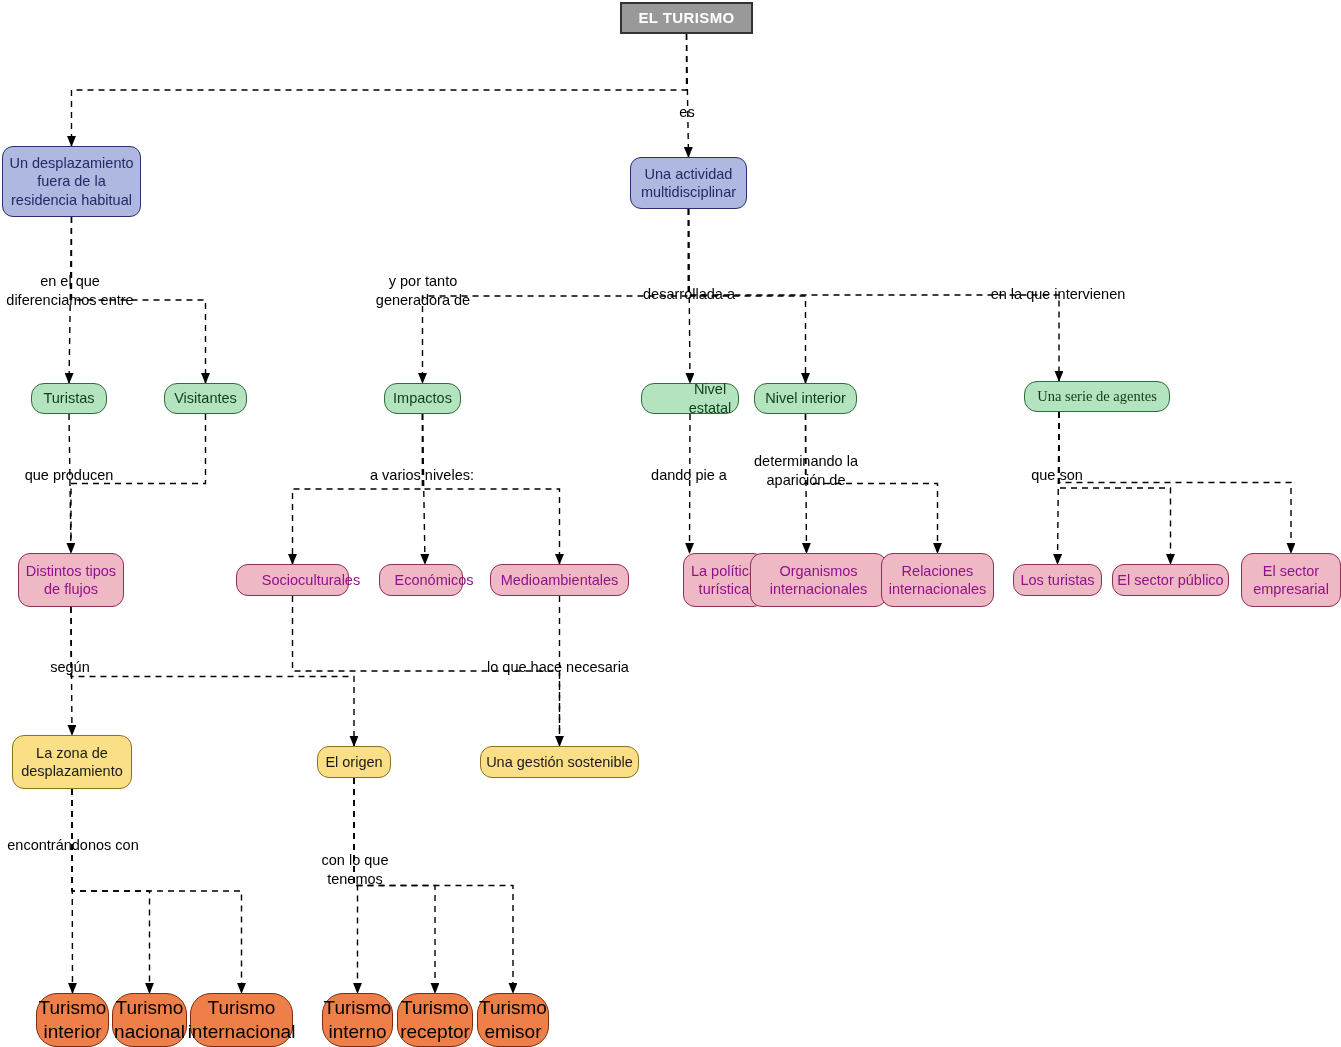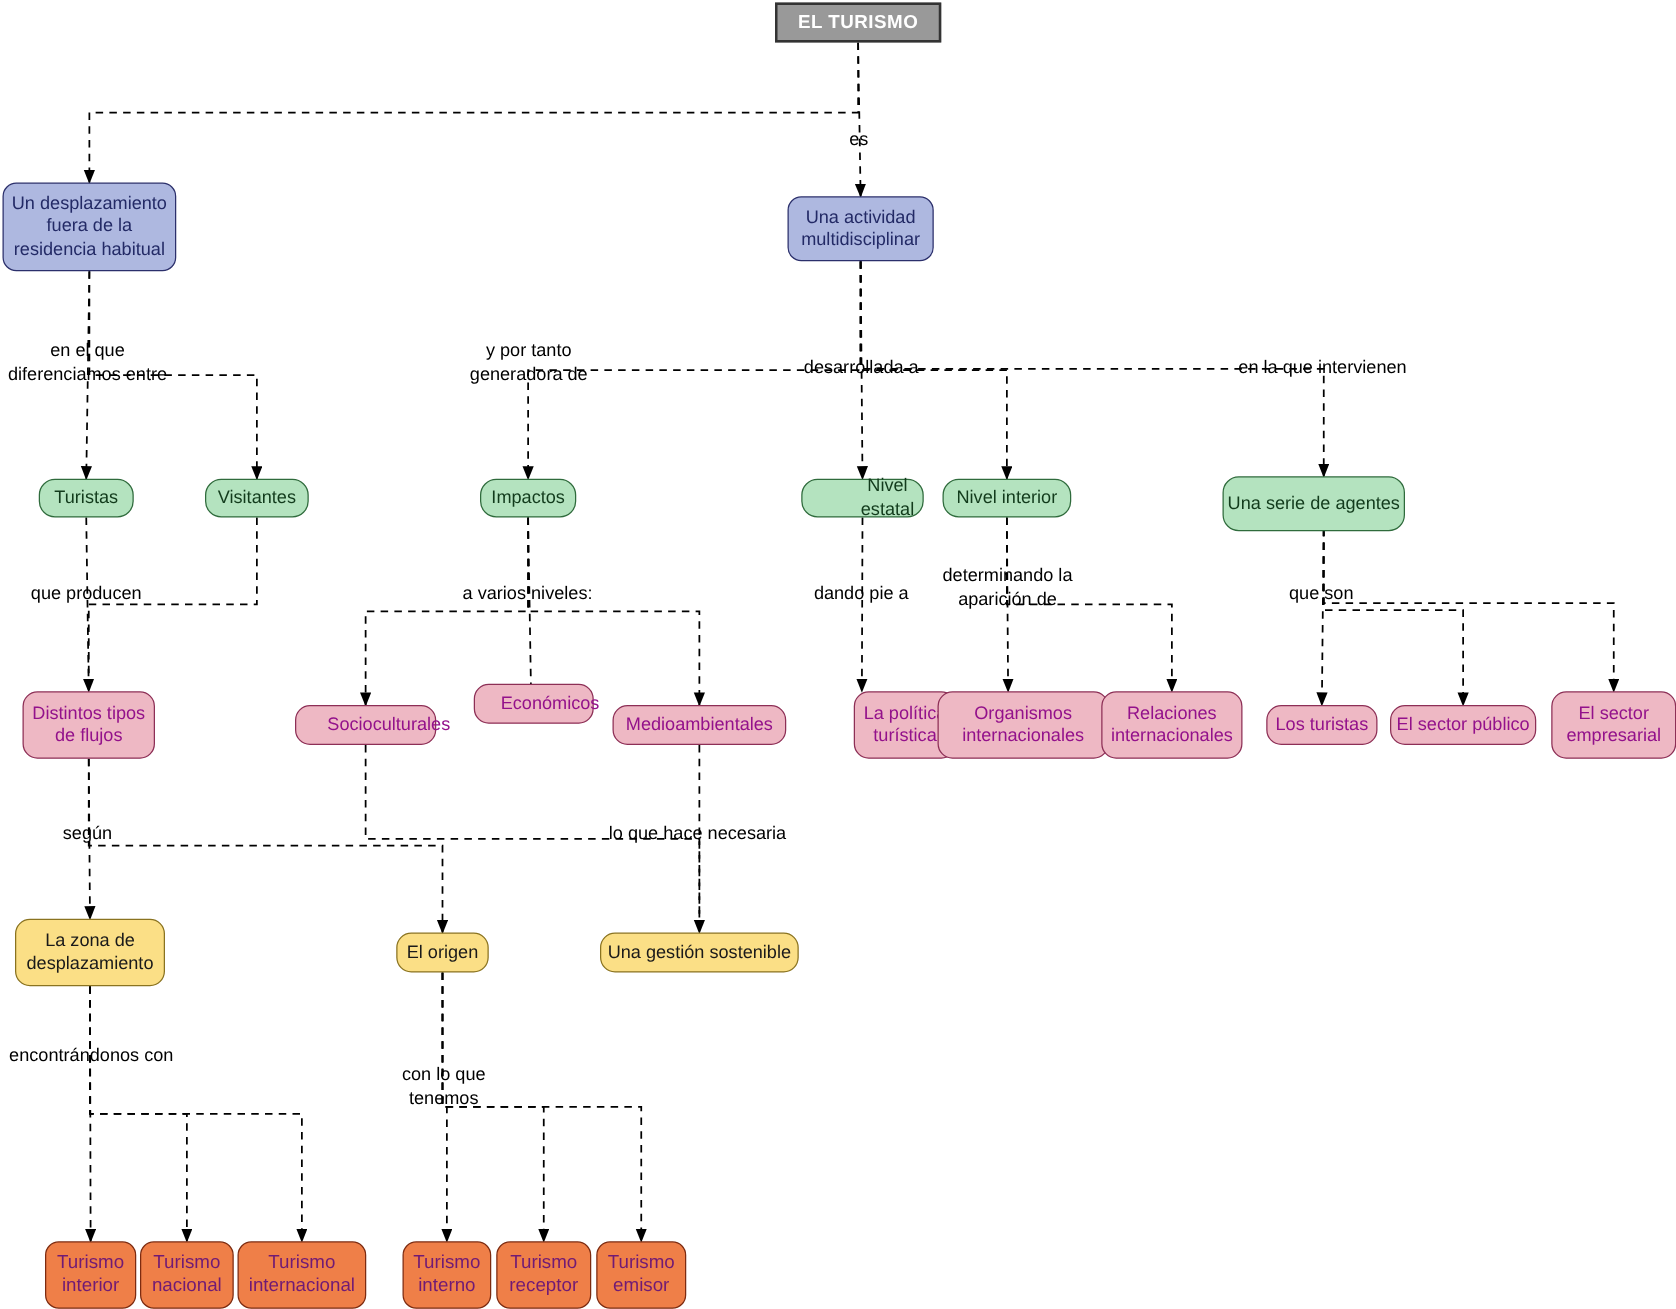--- a/index.html
+++ b/index.html
@@ -70,23 +70,23 @@
   .node-yellow {
     background: #fbdf86;
     border: 1.6px solid #8a7320;
     color: #1a1a1a;
     font-size: 14.5px;
     border-radius: 12px;
   }
   .node-orange {
     background: #ef7f48;
     border: 1.6px solid #7d2b10;
-    color: #701a75;
-    font-size: 15px;
-    border-radius: 11px;
+    color: #000000;
+    font-size: 19px;
+    border-radius: 21px;
   }
   .link-label {
     position: absolute;
     color: #000000;
     font-size: 14.5px;
     line-height: 1.3;
     text-align: center;
     white-space: pre-line;
     transform: translateX(-50%);
   }
@@ -138,25 +138,25 @@
       <div class="node node-blue" style="left: 2px; top: 146px; width: 139px; height: 71px;">Un desplazamiento
 fuera de la
 residencia habitual</div>
       <div class="node node-blue" style="left: 630px; top: 157px; width: 117px; height: 52px;">Una actividad
 multidisciplinar</div>
       <div class="node node-green" style="left: 31px; top: 383px; width: 76px; height: 31px;">Turistas</div>
       <div class="node node-green" style="left: 164px; top: 383px; width: 83px; height: 31px;">Visitantes</div>
       <div class="node node-green" style="left: 384px; top: 383px; width: 77px; height: 31px;">Impactos</div>
       <div class="node node-green" style="left: 641px; top: 383px; width: 98px; height: 31px; padding-left: 40px;">Nivel estatal</div>
       <div class="node node-green" style="left: 754px; top: 383px; width: 103px; height: 31px;">Nivel interior</div>
-      <div class="node node-green" style="left: 978px; top: 381px; width: 146px; height: 44px;">Una serie de agentes</div>
+      <div class="node node-green" style="left: 1024px; top: 381px; width: 146px; height: 31px; font-family: Liberation Serif, serif;">Una serie de agentes</div>
       <div class="node node-pink" style="left: 18px; top: 553px; width: 106px; height: 54px;">Distintos tipos
 de flujos</div>
       <div class="node node-pink" style="left: 236px; top: 564px; width: 113px; height: 32px; padding-left: 37px;">Socioculturales</div>
-      <div class="node node-pink" style="left: 379px; top: 547px; width: 96px; height: 32px; padding-left: 26px;">Económicos</div>
+      <div class="node node-pink" style="left: 379px; top: 564px; width: 84px; height: 32px; padding-left: 26px;">Económicos</div>
       <div class="node node-pink" style="left: 490px; top: 564px; width: 139px; height: 32px;">Medioambientales</div>
       <div class="node node-pink" style="left: 683px; top: 553px; width: 82px; height: 54px;">La política
 turística</div>
       <div class="node node-pink" style="left: 750px; top: 553px; width: 137px; height: 54px;">Organismos
 internacionales</div>
       <div class="node node-pink" style="left: 881px; top: 553px; width: 113px; height: 54px;">Relaciones
 internacionales</div>
       <div class="node node-pink" style="left: 1013px; top: 564px; width: 89px; height: 32px;">Los turistas</div>
       <div class="node node-pink" style="left: 1112px; top: 564px; width: 117px; height: 32px;">El sector público</div>
       <div class="node node-pink" style="left: 1241px; top: 553px; width: 100px; height: 54px;">El sector

